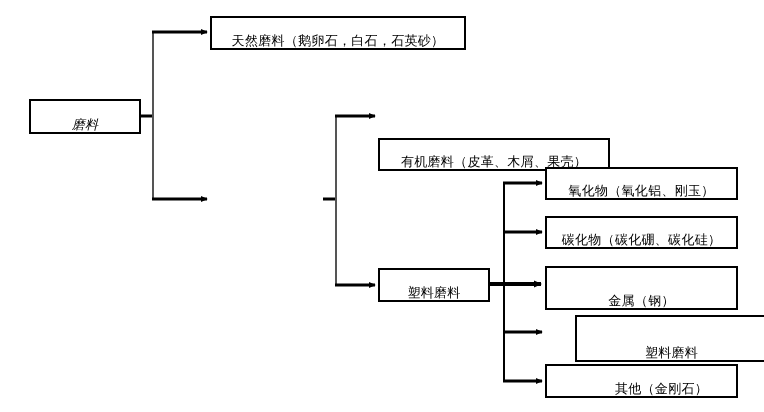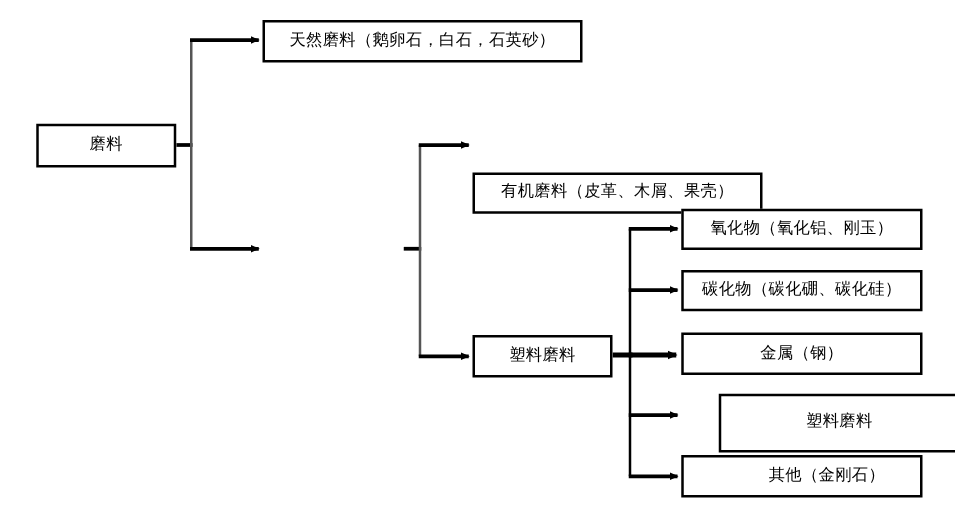--- a/index.html
+++ b/index.html
@@ -23,45 +23,45 @@
     top: 0;
     width: 764px;
     height: 412px;
   }
   .node {
     position: absolute;
     box-sizing: border-box;
     background: #ffffff;
     border: 2px solid #000000;
     display: flex;
-    align-items: center;
+    align-items: flex-end;
     justify-content: center;
     color: #000000;
     font-size: 13px;
     line-height: 1.1;
     letter-spacing: 0.3px;
     white-space: nowrap;
     z-index: 2;
   }
   .node-label {
     display: block;
   }
 
   
-  #node-root       { left: 29px;  top: 99px;  width: 112px; height: 35px; }
+  #node-root       { left: 29px;  top: 99px;  width: 112px; height: 35px; font-style: italic; }
   
   #node-natural    { left: 210px; top: 16px;  width: 256px; height: 34px; }
   #node-artificial { left: 210px; top: 182px; width: 113px; height: 34px; }
   
   #node-organic    { left: 378px; top: 100px; width: 232px; height: 33px; margin-top: 38px; }
   #node-inorganic  { left: 378px; top: 268px; width: 112px; height: 34px; }
   
   #node-oxide      { left: 545px; top: 167px; width: 193px; height: 33px; }
   #node-carbide    { left: 545px; top: 216px; width: 193px; height: 33px; }
-  #node-metal      { left: 545px; top: 266px; width: 193px; height: 34px; }
+  #node-metal      { left: 545px; top: 266px; width: 193px; height: 44px; }
   #node-plastic    { left: 545px; top: 315px; width: 193px; height: 47px; margin-left: 30px; }
   #node-other      { left: 545px; top: 364px; width: 193px; height: 34px; padding-left: 40px; }
 </style>
 </head>
 <body>
 
 <div id="diagram-root">
 
   <svg id="connector-layer" width="764" height="412" viewBox="0 0 764 412" xmlns="http://www.w3.org/2000/svg">
     <defs>

